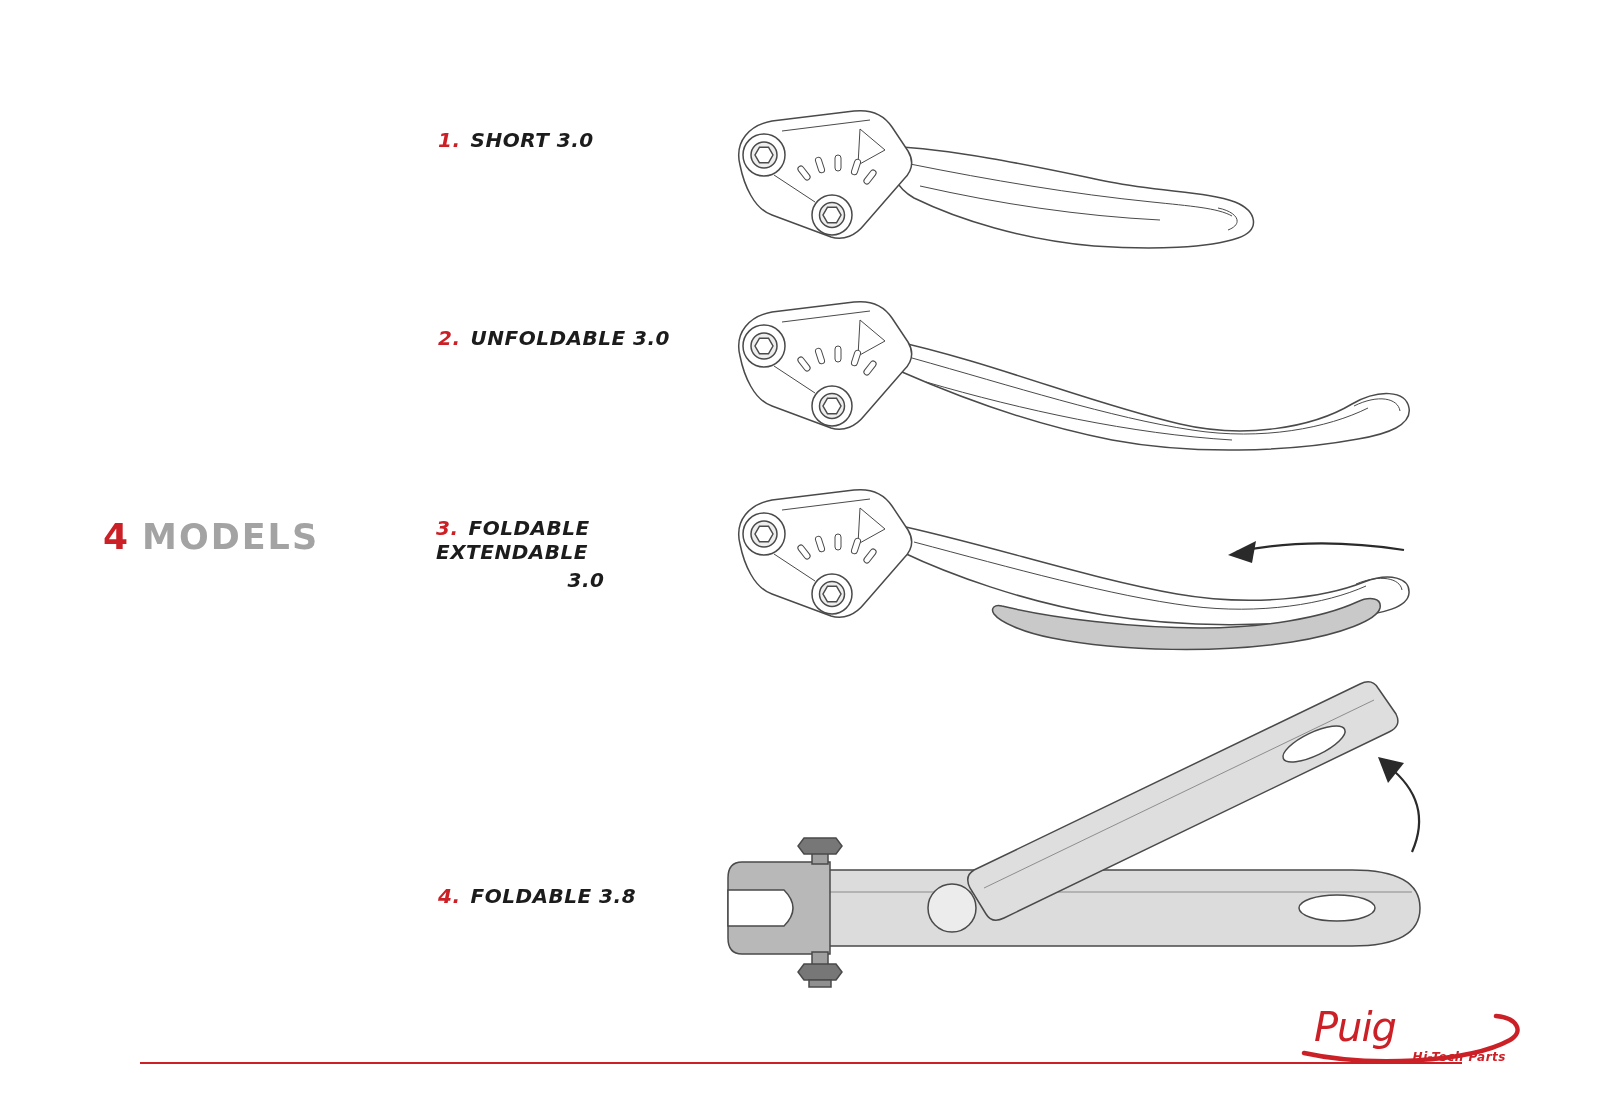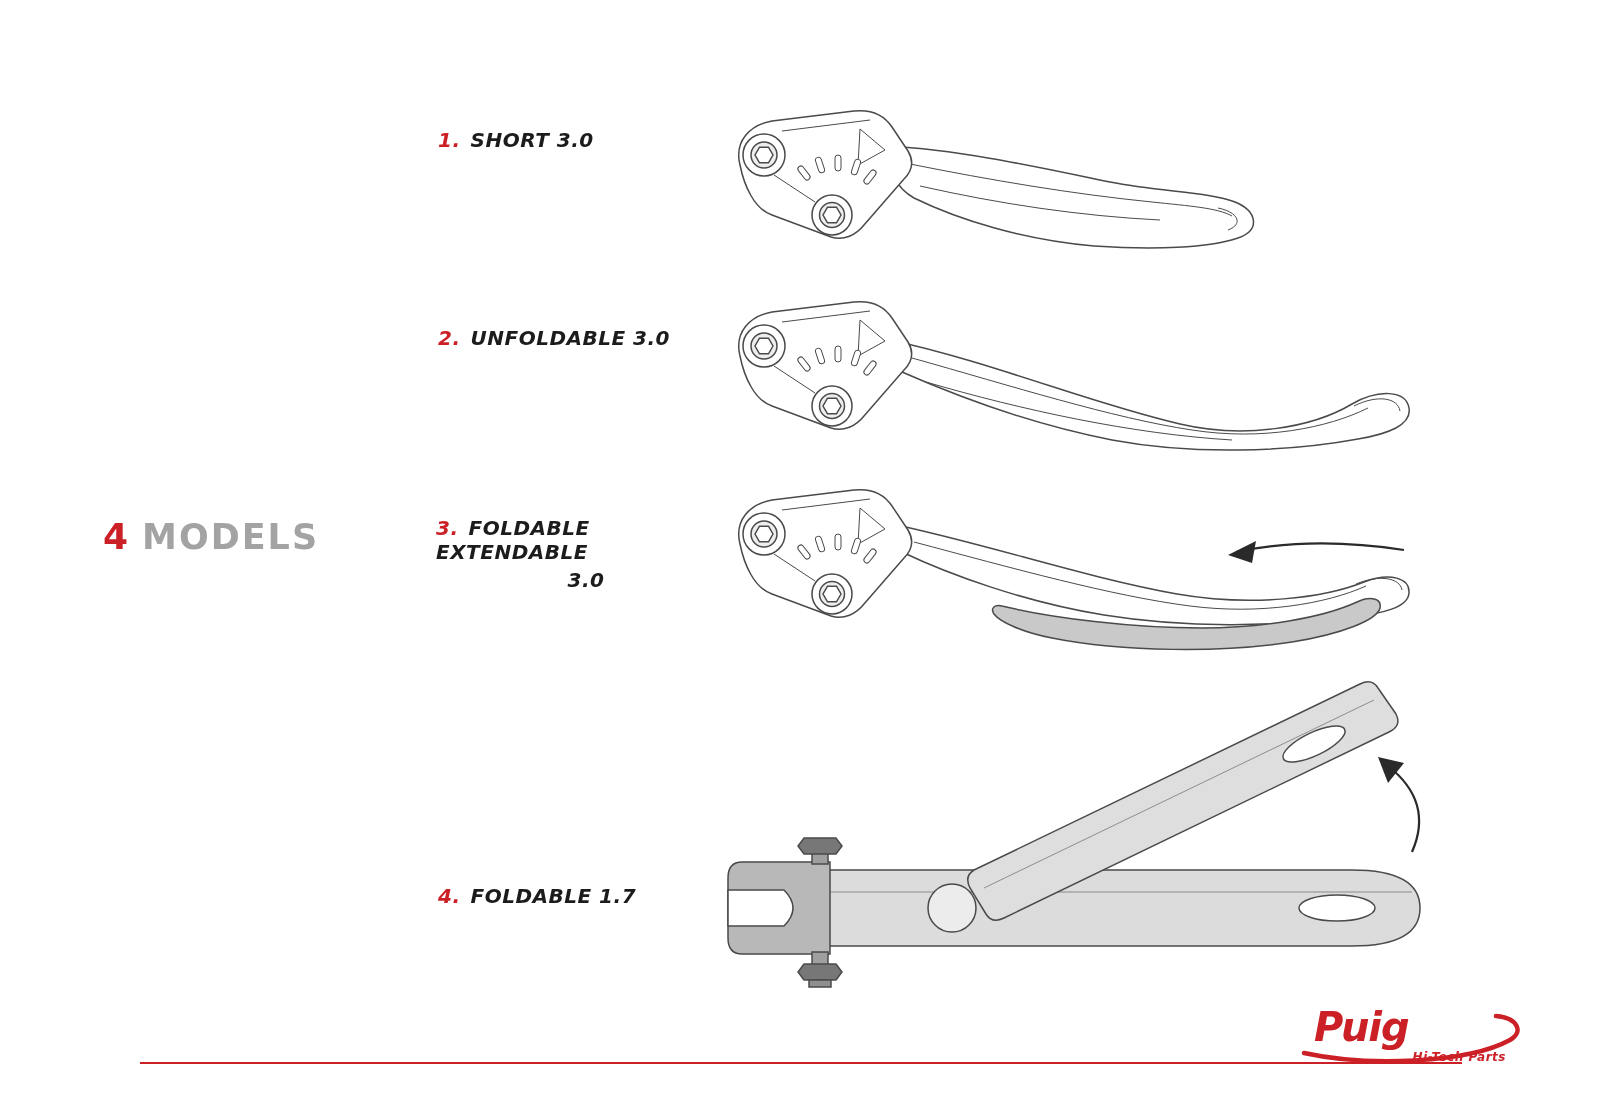--- a/index.html
+++ b/index.html
@@ -35,21 +35,21 @@
   .divider{
     position:absolute;left:140px;top:1062px;width:1322px;height:2px;
     background:#cc2027;
   }
   .logo{
     position:absolute;left:1298px;top:1006px;width:238px;height:62px;
   }
   .logo svg{position:absolute;left:0;top:0;width:238px;height:62px;}
   .logo .brand{
     position:absolute;left:16px;top:-2px;
-    font-size:40px;font-weight:bold;font-style:italic;
+    font-size:40px;font-weight:normal;font-style:italic;
     color:#cc2027;letter-spacing:-1px;
   }
   .logo .tagline{
     position:absolute;right:30px;bottom:4px;
     font-size:12px;font-weight:bold;font-style:italic;
     color:#cc2027;letter-spacing:0.5px;
     white-space:nowrap;
     margin-top:33px;
   }
 </style>
@@ -72,21 +72,21 @@
   </div>
 
   <div class="item-label" id="label-3" style="left:436px;top:516px;">
     <div>
       <span class="num">3.</span><span>FOLDABLE EXTENDABLE</span>
     </div>
     <div class="line2">3.0</div>
   </div>
 
   <div class="item-label" id="label-4" style="left:438px;top:884px;">
-    <span class="num">4.</span><span>FOLDABLE 1.7</span>
+    <span class="num">4.</span><span>FOLDABLE 3.8</span>
   </div>
 
   <svg class="lever" style="left:712px;top:88px;width:572px;height:216px;" viewBox="0 0 572 216">
     <g stroke="#4a4a4a" fill="#ffffff" stroke-width="1.5">
       <path d="M176,58 C250,62 330,80 398,94 C450,104 498,104 523,114 C545,123 549,142 526,150 C497,160 442,162 382,158 C312,152 247,132 202,110 C186,101 172,80 176,58 Z"></path>
       <path d="M198,76 C278,92 360,106 440,114 C478,118 506,120 520,128" fill="none" stroke-width="1"></path>
       <path d="M208,98 C288,116 368,128 448,132" fill="none" stroke-width="1"></path>
       <path d="M506,120 C526,124 532,136 516,142" fill="none" stroke-width="1"></path>
     </g>
     <g transform="translate(0,15)" stroke="#4a4a4a" fill="#ffffff" stroke-width="1.5">

